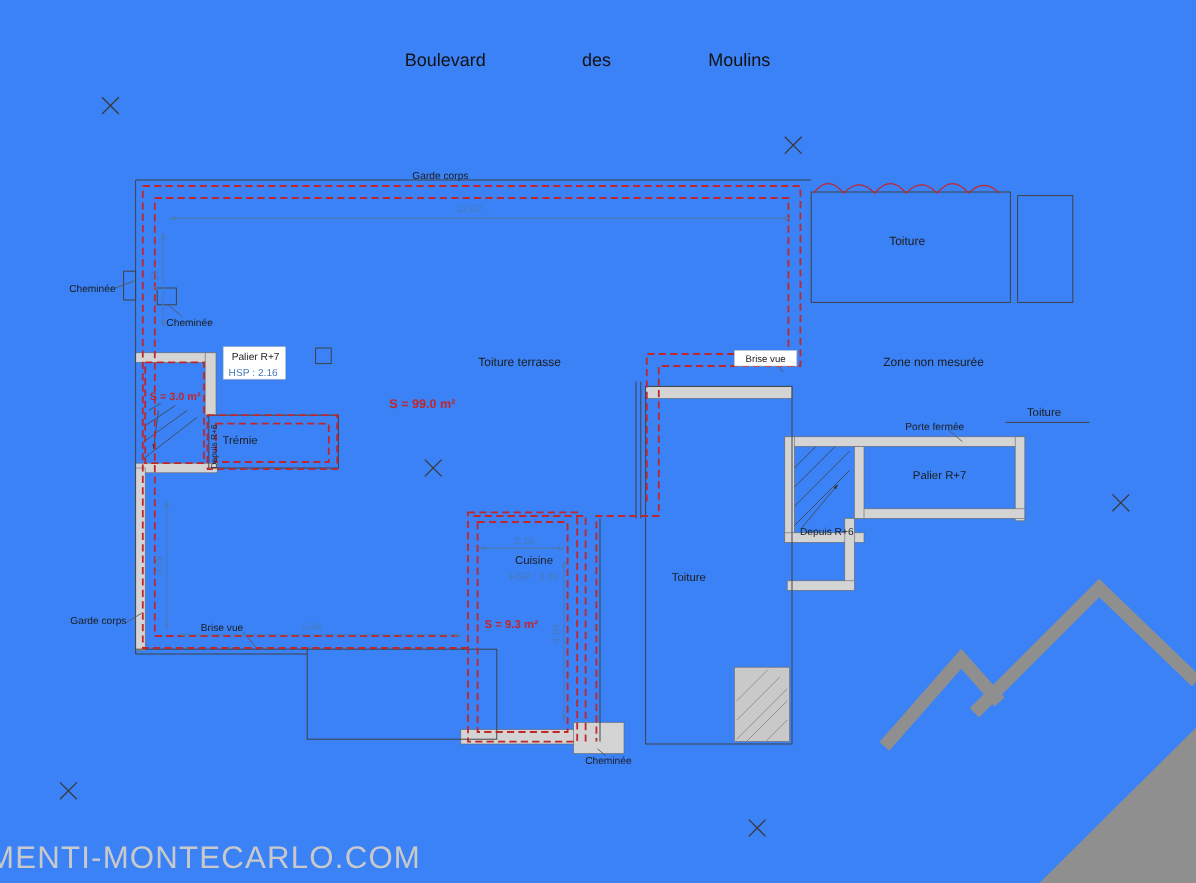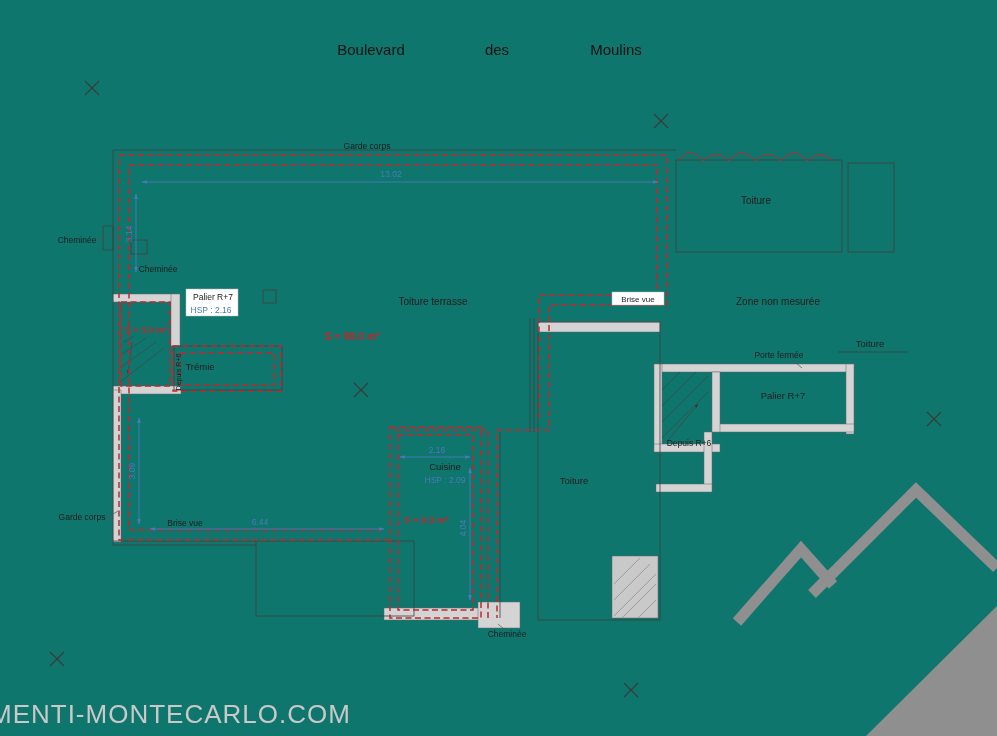--- a/index.html
+++ b/index.html
@@ -1,16 +1,16 @@
 <!DOCTYPE html>
 <html><head>
 <meta charset="utf-8">
 <style>
   html,body{margin:0;padding:0;background:#ffffff;}
-  #stage{position:relative;width:997px;height:736px;background:#0f766e;overflow:hidden;
+  #stage{position:relative;width:997px;height:736px;background:#3b82f6;overflow:hidden;
          font-family:"Liberation Sans", sans-serif;}
   svg{display:block;}
   .t-title{font-size:15px;fill:#111;}
   .lbl{font-size:8.5px;fill:#1c1c1c;}
   .lbl2{font-size:9.5px;fill:#1c1c1c;}
   .big{font-size:10px;fill:#1c1c1c;}
   .blue{font-size:8.5px;fill:#4a7ab8;}
   .red{font-size:10px;fill:#c0272d;font-weight:bold;}
   .red-sm{font-size:9px;fill:#c0272d;font-weight:bold;}
   .dimtxt{font-size:8.5px;fill:#4a7ab8;}

